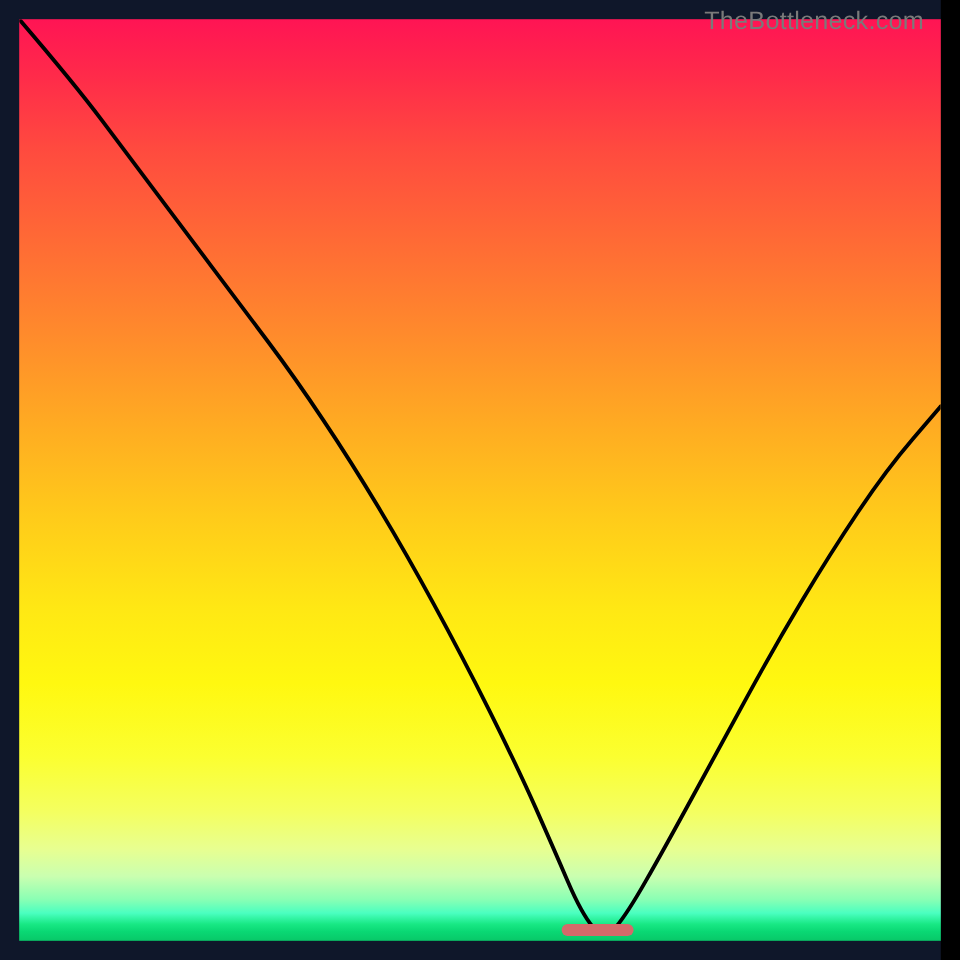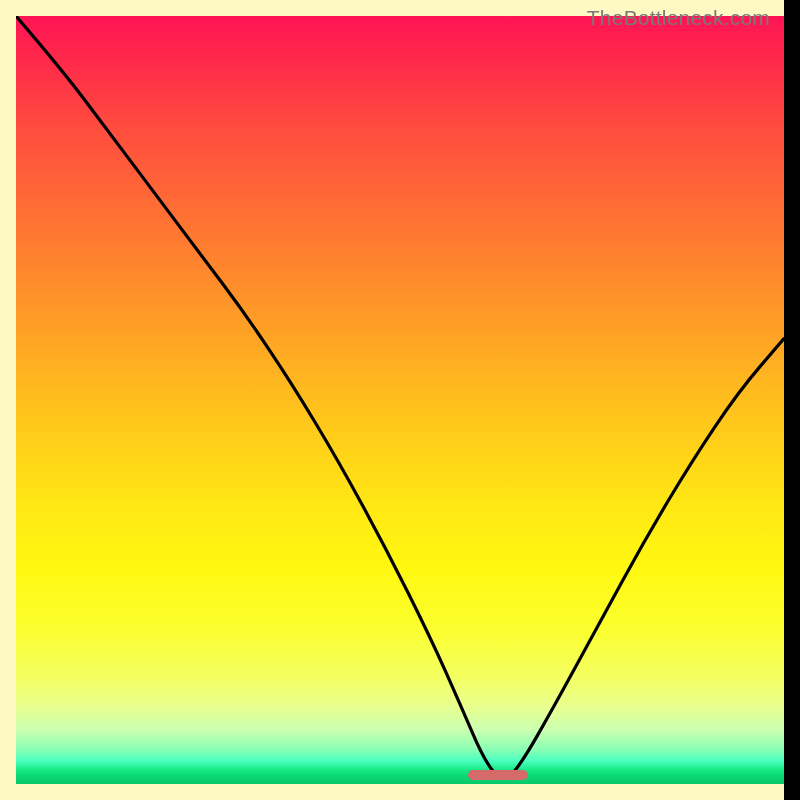--- a/index.html
+++ b/index.html
@@ -8,21 +8,21 @@
     width: 800px;
     height: 800px;
     background: #000;
     overflow: hidden;
     font-family: Arial, Helvetica, sans-serif;
   }
   .frame {
     position: relative;
     width: 784px;
     height: 800px;
-    background: #fef9c3;
+    background: #0f172a;
   }
   .plot-area {
     position: absolute;
     left: 16px;
     top: 16px;
     width: 768px;
     height: 768px;
     
     background: linear-gradient(
       to bottom,

